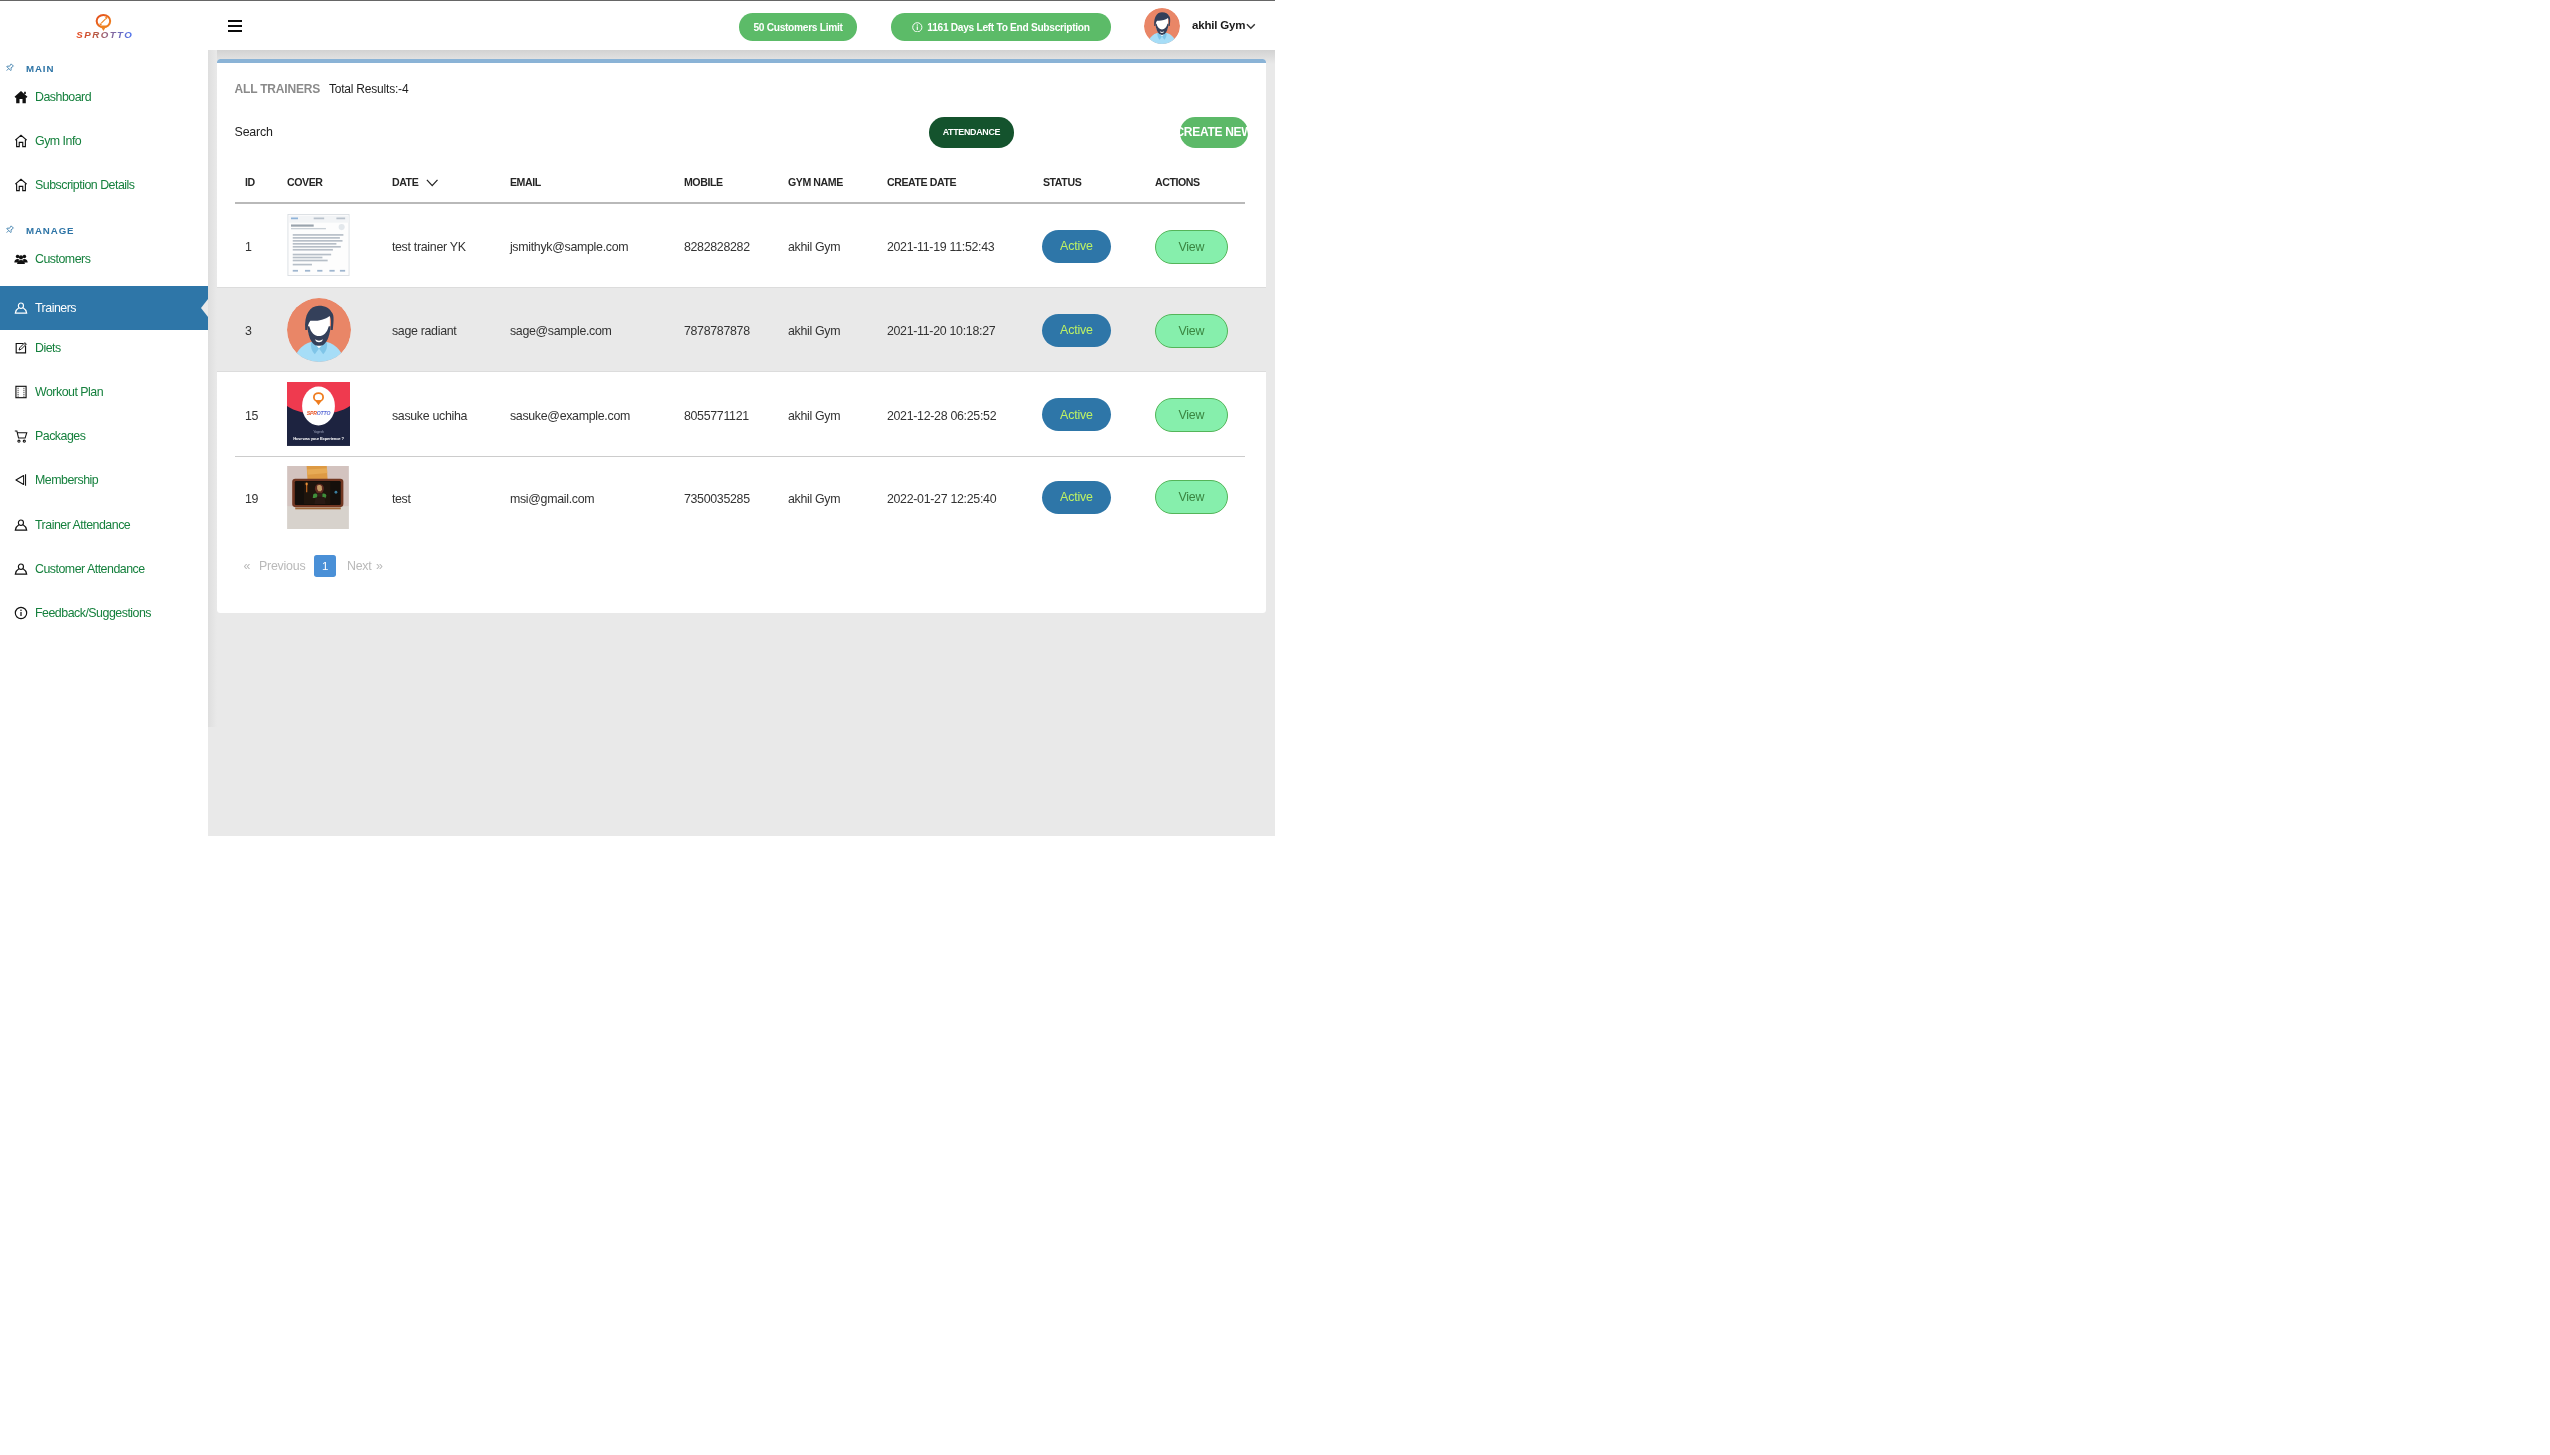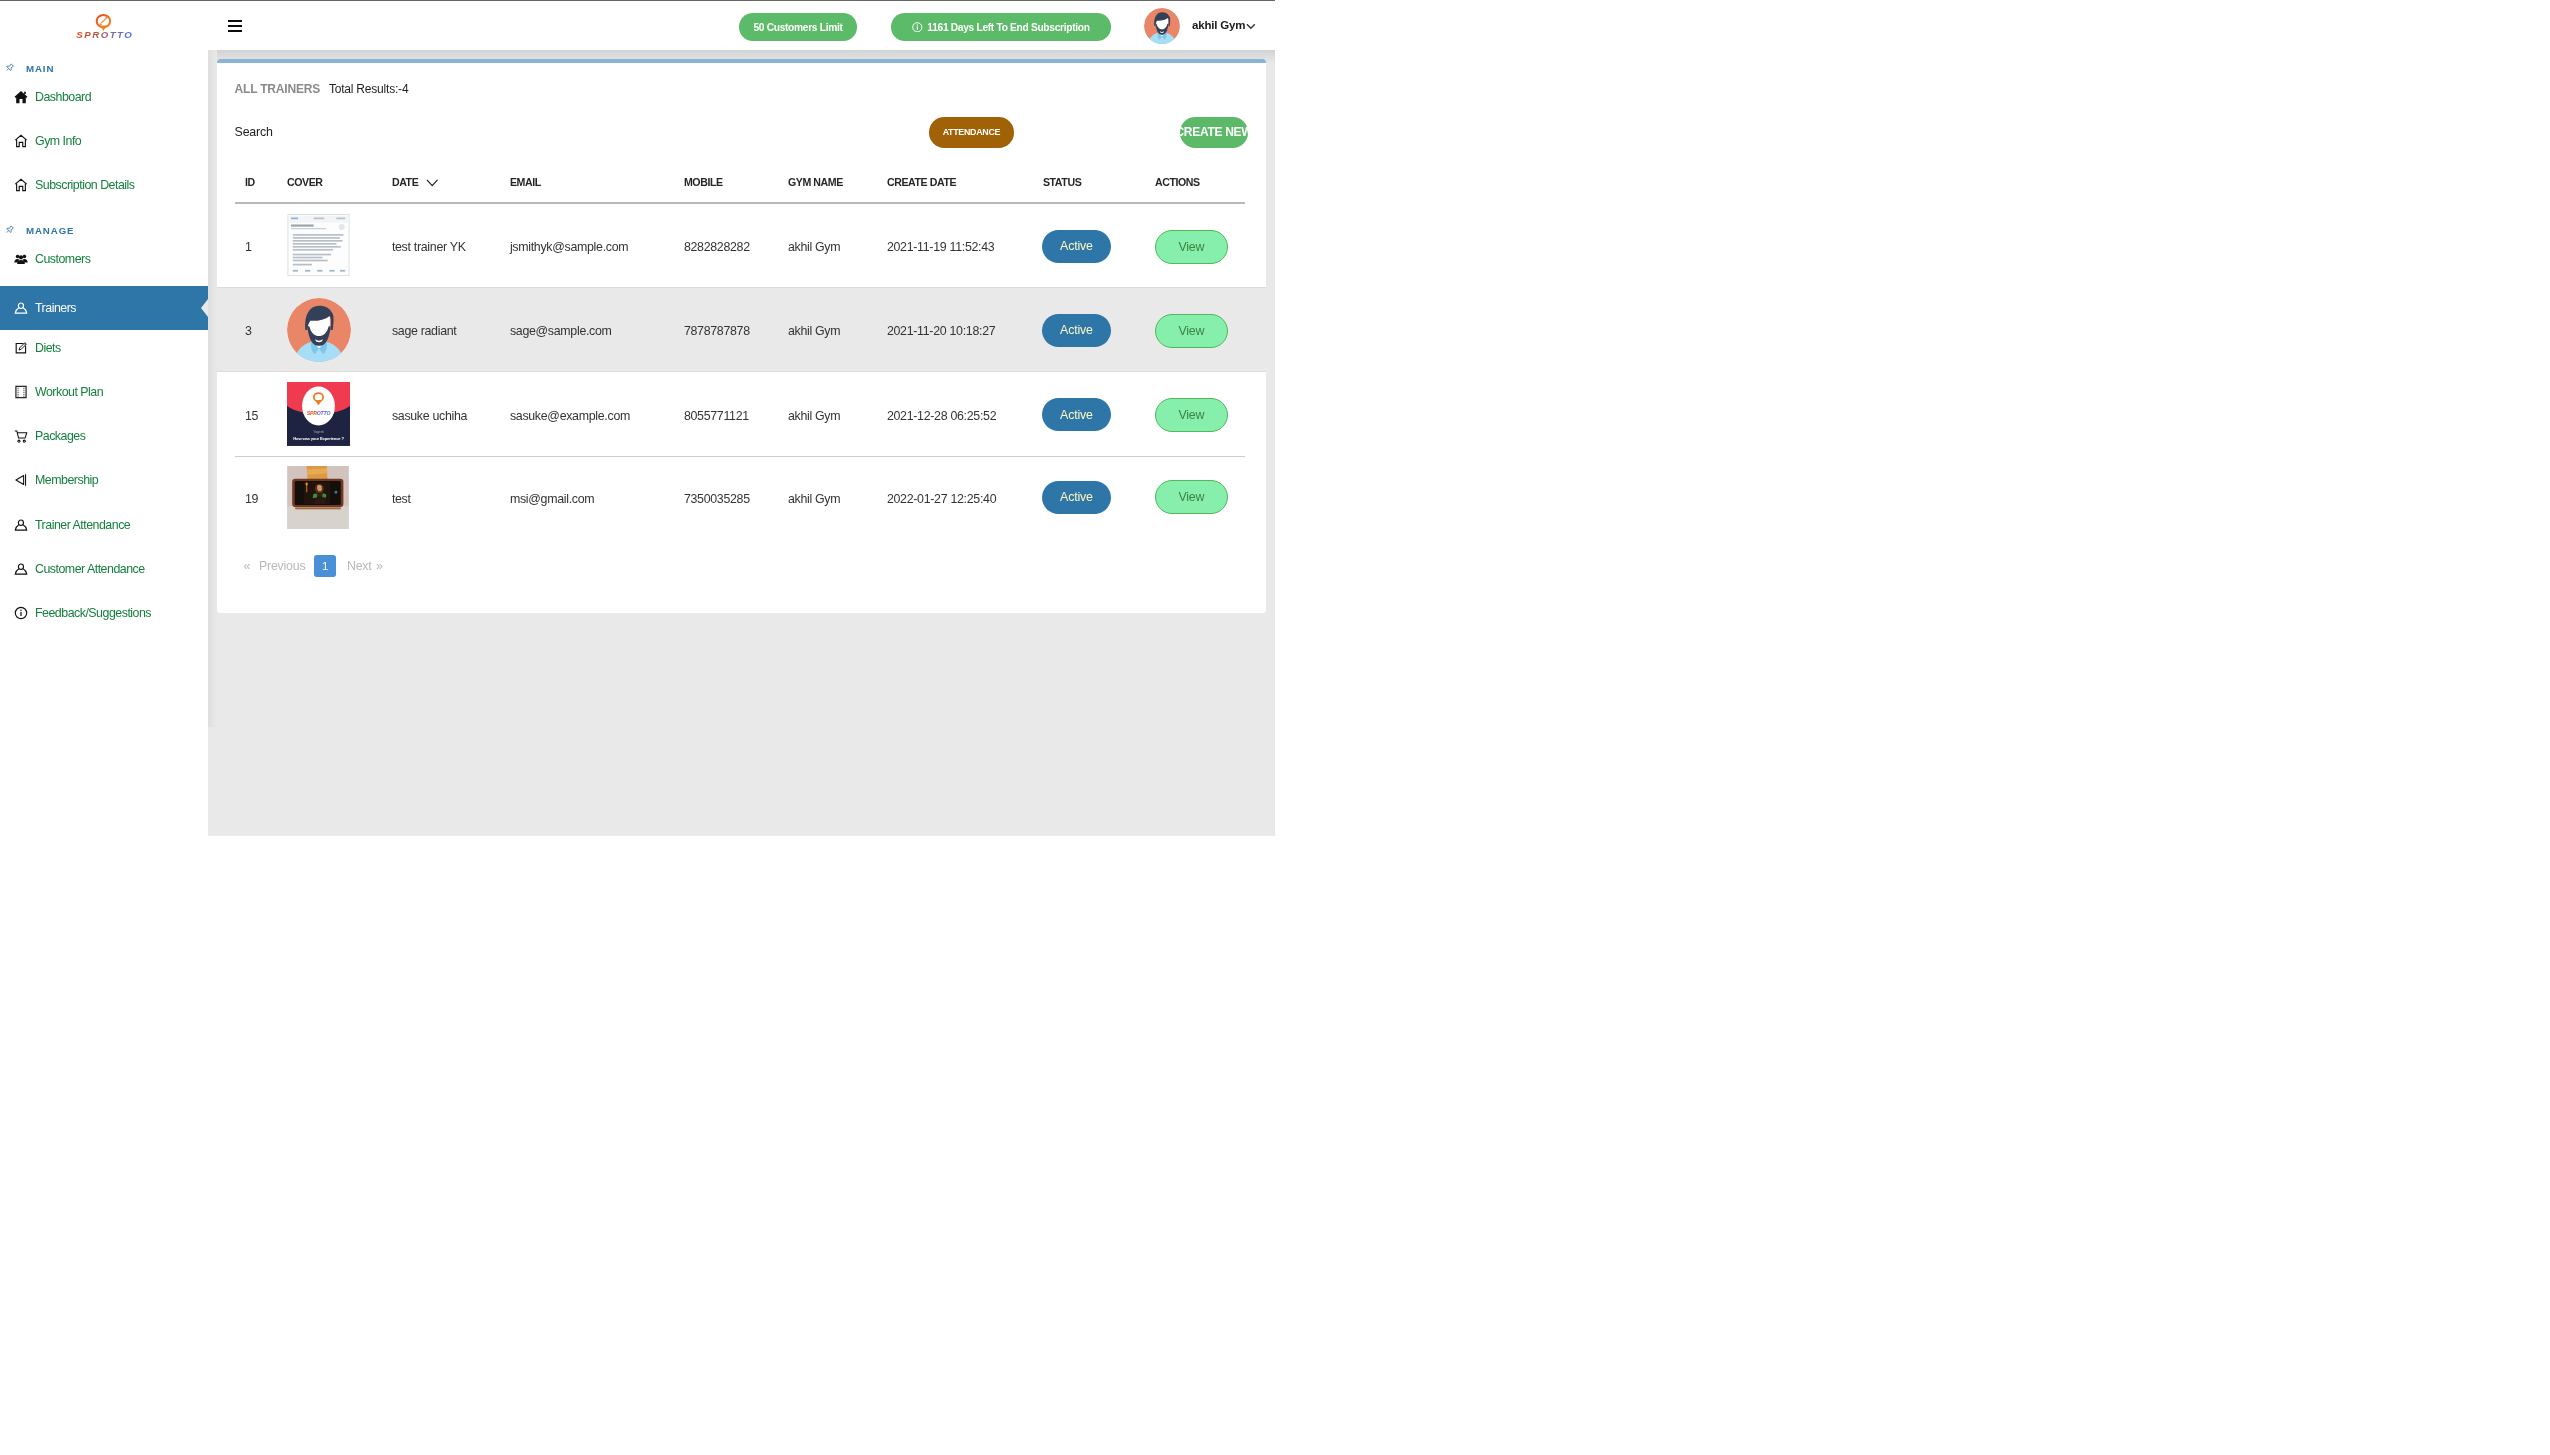--- a/index.html
+++ b/index.html
@@ -34,31 +34,31 @@
 .content .shadow { position:absolute; left:0; top:0; width:1067px; height:14px; background:linear-gradient(#d2d2d2,#e9e9e9); }
 .content .lshadow { position:absolute; left:0; top:0; width:8.9px; height:677px; background:linear-gradient(to right,#dedede,#e9e9e9); }
 .card { position:absolute; left:8.9px; top:8.9px; width:1049px; height:554px; background:#fff; border-radius:3.5px; }
 .bluebar { position:absolute; left:0; top:0; width:100%; height:4px; background:#8ab3d6; border-radius:3.5px 3.5px 0 0; }
 .h-all { position:absolute; left:17.7px; top:23px; font-size:12px; font-weight:bold; color:#8a8a8a; letter-spacing:-0.2px; }
 .h-tot { position:absolute; left:112px; top:23px; font-size:12px; color:#1f1f1f; }
 .lbl-search { position:absolute; left:17.7px; top:66px; font-size:12.4px; color:#222; }
 .inp { position:absolute; left:192px; top:60px; width:491px; height:31px; border:1.8px solid #ccd1d5; border-radius:15.2px; }
 .inp span { position:absolute; left:11.5px; top:6.2px; font-size:13.7px; color:#8e959c; letter-spacing:-0.3px; }
 .btn { position:absolute; top:58px; height:31px; border-radius:15.2px; color:#fff; font-weight:bold; display:flex; align-items:center; justify-content:center; letter-spacing:-0.3px; white-space:nowrap; }
-.btn-att { left:712px; width:85px; background:#a16207; font-size:8.9px; }
+.btn-att { left:712px; width:85px; background:#14532d; font-size:8.9px; }
 .btn-new { left:963px; width:68px; background:#5cb968; font-size:12px; }
 
 .thead { position:absolute; top:117px; left:0; width:100%; height:14px; font-weight:bold; font-size:10.6px; color:#262626; letter-spacing:-0.4px; }
 .thead span { position:absolute; top:0; }
 .tline { position:absolute; left:17.7px; top:143px; width:1010px; height:2.2px; background:#b9b9b9; }
 .row { position:absolute; left:0; width:1049px; }
 .cell { position:absolute; font-size:12.4px; color:#333; letter-spacing:-0.3px; }
 .hl { background:#e9e9e9; border-top:0.9px solid #dcdcdc; border-bottom:0.9px solid #dcdcdc; }
 .sep { position:absolute; left:17.7px; width:1010px; height:1.3px; background:#cccccc; }
-.act { position:absolute; width:69px; height:33px; border-radius:17px; background:#2e76a8; color:#fef9c3; font-size:12.4px; display:flex; align-items:center; justify-content:center; }
+.act { position:absolute; width:69px; height:33px; border-radius:17px; background:#2e76a8; color:#bef264; font-size:12.4px; display:flex; align-items:center; justify-content:center; }
 .view { position:absolute; width:73px; height:34px; border-radius:17.3px; border:1.3px solid #54b559; color:#3a8540; font-size:12.4px; display:flex; align-items:center; justify-content:center; background:#86efac; }
 
 .pgwrap { position:absolute; left:0; top:496px; width:354px; height:23px; font-size:12.4px; color:#b9b9b9; }
 .pg1 { position:absolute; left:97px; top:0; width:22.6px; height:22.6px; background:#4a90d7; border-radius:2.7px; color:#fff; display:flex; align-items:center; justify-content:center; font-size:11.5px; }
 </style>
 </head>
 <body>
 <div class="header">
   <div class="logo">
     <svg width="66" height="32" viewBox="0 0 75 36">

